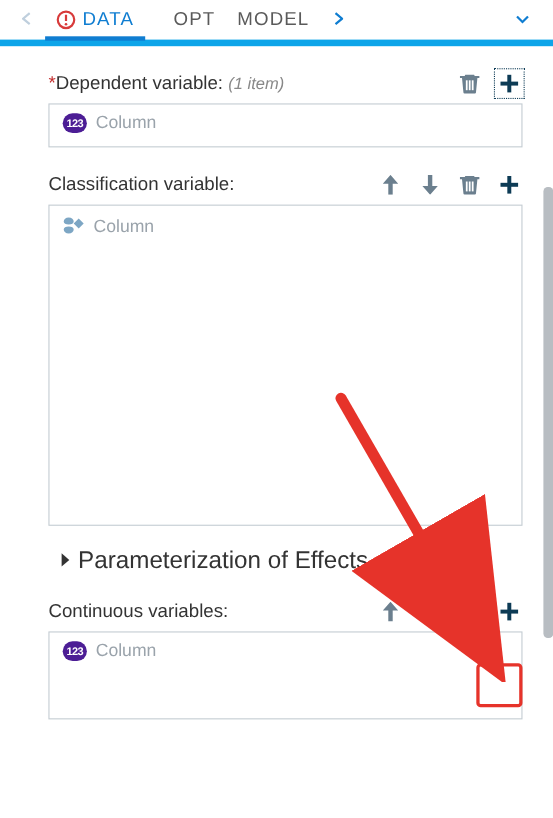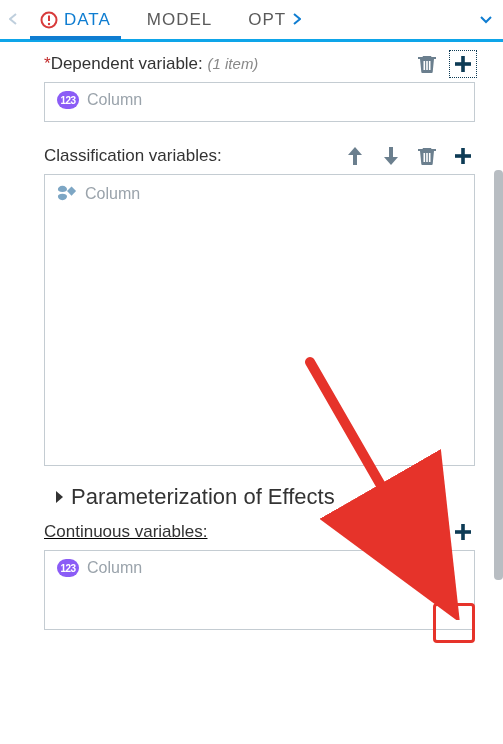--- a/index.html
+++ b/index.html
@@ -1,46 +1,46 @@
 <!DOCTYPE html>
 <html><head>
 <meta charset="utf-8">
 <style>
   * { box-sizing: border-box; }
   html, body { margin: 0; padding: 0; font-family: Arial, sans-serif; background: #fff; }
   .viewport { width: 503px; height: 744px; position: relative; overflow: hidden; background: #fff; }
 
   
-  .tab-bar { display: flex; align-items: center; height: 42px; padding: 0 4px; border-bottom: 3px solid #0ea5e9; }
+  .tab-bar { display: flex; align-items: center; height: 42px; padding: 0 15px; border-bottom: 6px solid #0ea5e9; }
   .tab-prev, .tab-next { color: #0f7dd1; font-size: 14px; width: 18px; text-align: center; cursor: pointer; }
   .tab-prev { color: #bfcfdd; }
   .tab { font-size: 17px; letter-spacing: 1px; padding: 0 18px; height: 100%; display: flex; align-items: center; color: #5a5a5a; cursor: pointer; position: relative; gap: 6px; }
   .tab.active { color: #0f7dd1; }
   .tab.active::after { content: ""; position: absolute; left: 8px; right: 8px; bottom: -1px; height: 4px; background: #0f7dd1; }
   .error-icon { width: 18px; height: 18px; display: inline-flex; align-items: center; justify-content: center; }
   .caret-menu { width: 26px; text-align: center; color: #0f7dd1; cursor: pointer; font-size: 12px; }
 
   .panel { padding: 10px 28px 10px 44px; position: relative; }
 
-  .section-head { display: flex; align-items: center; justify-content: space-between; }
+  .section-head { display: flex; align-items: center; justify-content: space-between; margin-top: 12px; }
   .section-head .actions { display: flex; gap: 12px; align-items: center; }
   .label { font-size: 17px; color: #333; }
   .label .req { color: #c22a2a; }
   .label .count { color: #888; font-style: italic; font-size: 15px; }
 
   .ibtn { width: 24px; height: 24px; display: inline-flex; align-items: center; justify-content: center; color: #6b7f8e; cursor: pointer; }
   .ibtn.dark { color: #0d3b55; }
   .ibtn.outlined { outline: 1px dotted #0d3b55; outline-offset: 1px; }
 
   .column-box { margin-top: 6px; border: 1px solid #c4ccd2; background: #fff; position: relative; }
   .column-box.short { height: 40px; }
   .column-box.tall { height: 292px; }
   .column-box.med { height: 80px; }
   .column-box .ph { position: absolute; top: 8px; left: 12px; display: flex; align-items: center; gap: 8px; color: #9aa3ab; font-size: 16px; }
-  .pill123 { width: 22px; height: 18px; border-radius: 9px; background: #8b5cf6; color: #fff; font-size: 10px; font-weight: bold; display: inline-flex; align-items: center; justify-content: center; letter-spacing: -0.5px; }
+  .pill123 { width: 22px; height: 18px; border-radius: 9px; background: #4c1d95; color: #fff; font-size: 10px; font-weight: bold; display: inline-flex; align-items: center; justify-content: center; letter-spacing: -0.5px; }
   .char-icon { width: 20px; height: 18px; }
 
   .disclosure { display: flex; align-items: center; gap: 8px; margin-top: 18px; color: #333; cursor: pointer; font-size: 22px; padding-left: 12px; }
   .tri { width: 0; height: 0; border-top: 6px solid transparent; border-bottom: 6px solid transparent; border-left: 7px solid #333; }
 
   
   .scroll-hint { position: absolute; right: 0; top: 170px; width: 9px; height: 410px; background: #b8bdc2; border-radius: 4px; }
 
   
   .annotation { position: absolute; pointer-events: none; z-index: 50; }
@@ -60,25 +60,25 @@
     <div class="tab active">
       <span class="error-icon">
         <svg width="18" height="18" viewBox="0 0 18 18">
           <circle cx="9" cy="9" r="7.5" fill="none" stroke="#d83b3b" stroke-width="2"></circle>
           <line x1="9" y1="4.5" x2="9" y2="10" stroke="#d83b3b" stroke-width="2"></line>
           <circle cx="9" cy="13" r="1.2" fill="#d83b3b"></circle>
         </svg>
       </span>
       <span>DATA</span>
     </div>
+    <div class="tab" style="padding-right:2px;">
+      <span>OPT</span>
+    </div>
     <div class="tab">
       <span>MODEL</span>
-    </div>
-    <div class="tab" style="padding-right:2px;">
-      <span>OPT</span>
     </div>
     <div class="tab-next">
       <svg width="8" height="12" viewBox="0 0 8 12">
           <path d="M1 1 L7 6 L1 11" fill="none" stroke="currentColor" stroke-width="2"></path>
         </svg>
     </div>
     <div style="flex:1"></div>
     <div class="caret-menu">
       <svg width="12" height="8" viewBox="0 0 12 8">
           <path d="M1 1 L6 6 L11 1" fill="none" stroke="currentColor" stroke-width="2"></path>
@@ -111,21 +111,21 @@
       </div>
     </div>
     <div class="column-box short">
       <div class="ph">
         <span class="pill123">123</span>
         <span>Column</span>
       </div>
     </div>
 
     <div class="section-head" style="margin-top:22px;">
-      <div class="label">Classification variables:</div>
+      <div class="label">Classification variable:</div>
       <div class="actions">
         <span class="ibtn">
           <svg width="16" height="18" viewBox="0 0 16 18">
               <path fill="currentColor" d="M8 0l7 8H10v10H6V8H1z"></path>
             </svg>
         </span>
         <span class="ibtn">
           <svg width="16" height="18" viewBox="0 0 16 18">
               <path fill="currentColor" d="M8 18l-7-8h5V0h4v10h5z"></path>
             </svg>
@@ -156,21 +156,21 @@
         </span>
         <span>Column</span>
       </div>
     </div>
 
     <div class="disclosure">
       <span class="tri"></span>
       <span>Parameterization of Effects</span>
     </div>
 
-    <div class="section-head" style="margin-top:10px;text-decoration:underline;">
+    <div class="section-head" style="margin-top:22px;">
       <div class="label">Continuous variables:</div>
       <div class="actions">
         <span class="ibtn">
           <svg width="16" height="18" viewBox="0 0 16 18">
               <path fill="currentColor" d="M8 0l7 8H10v10H6V8H1z"></path>
             </svg>
         </span>
         <span class="ibtn">
           <svg width="16" height="18" viewBox="0 0 16 18">
               <path fill="currentColor" d="M8 18l-7-8h5V0h4v10h5z"></path>

